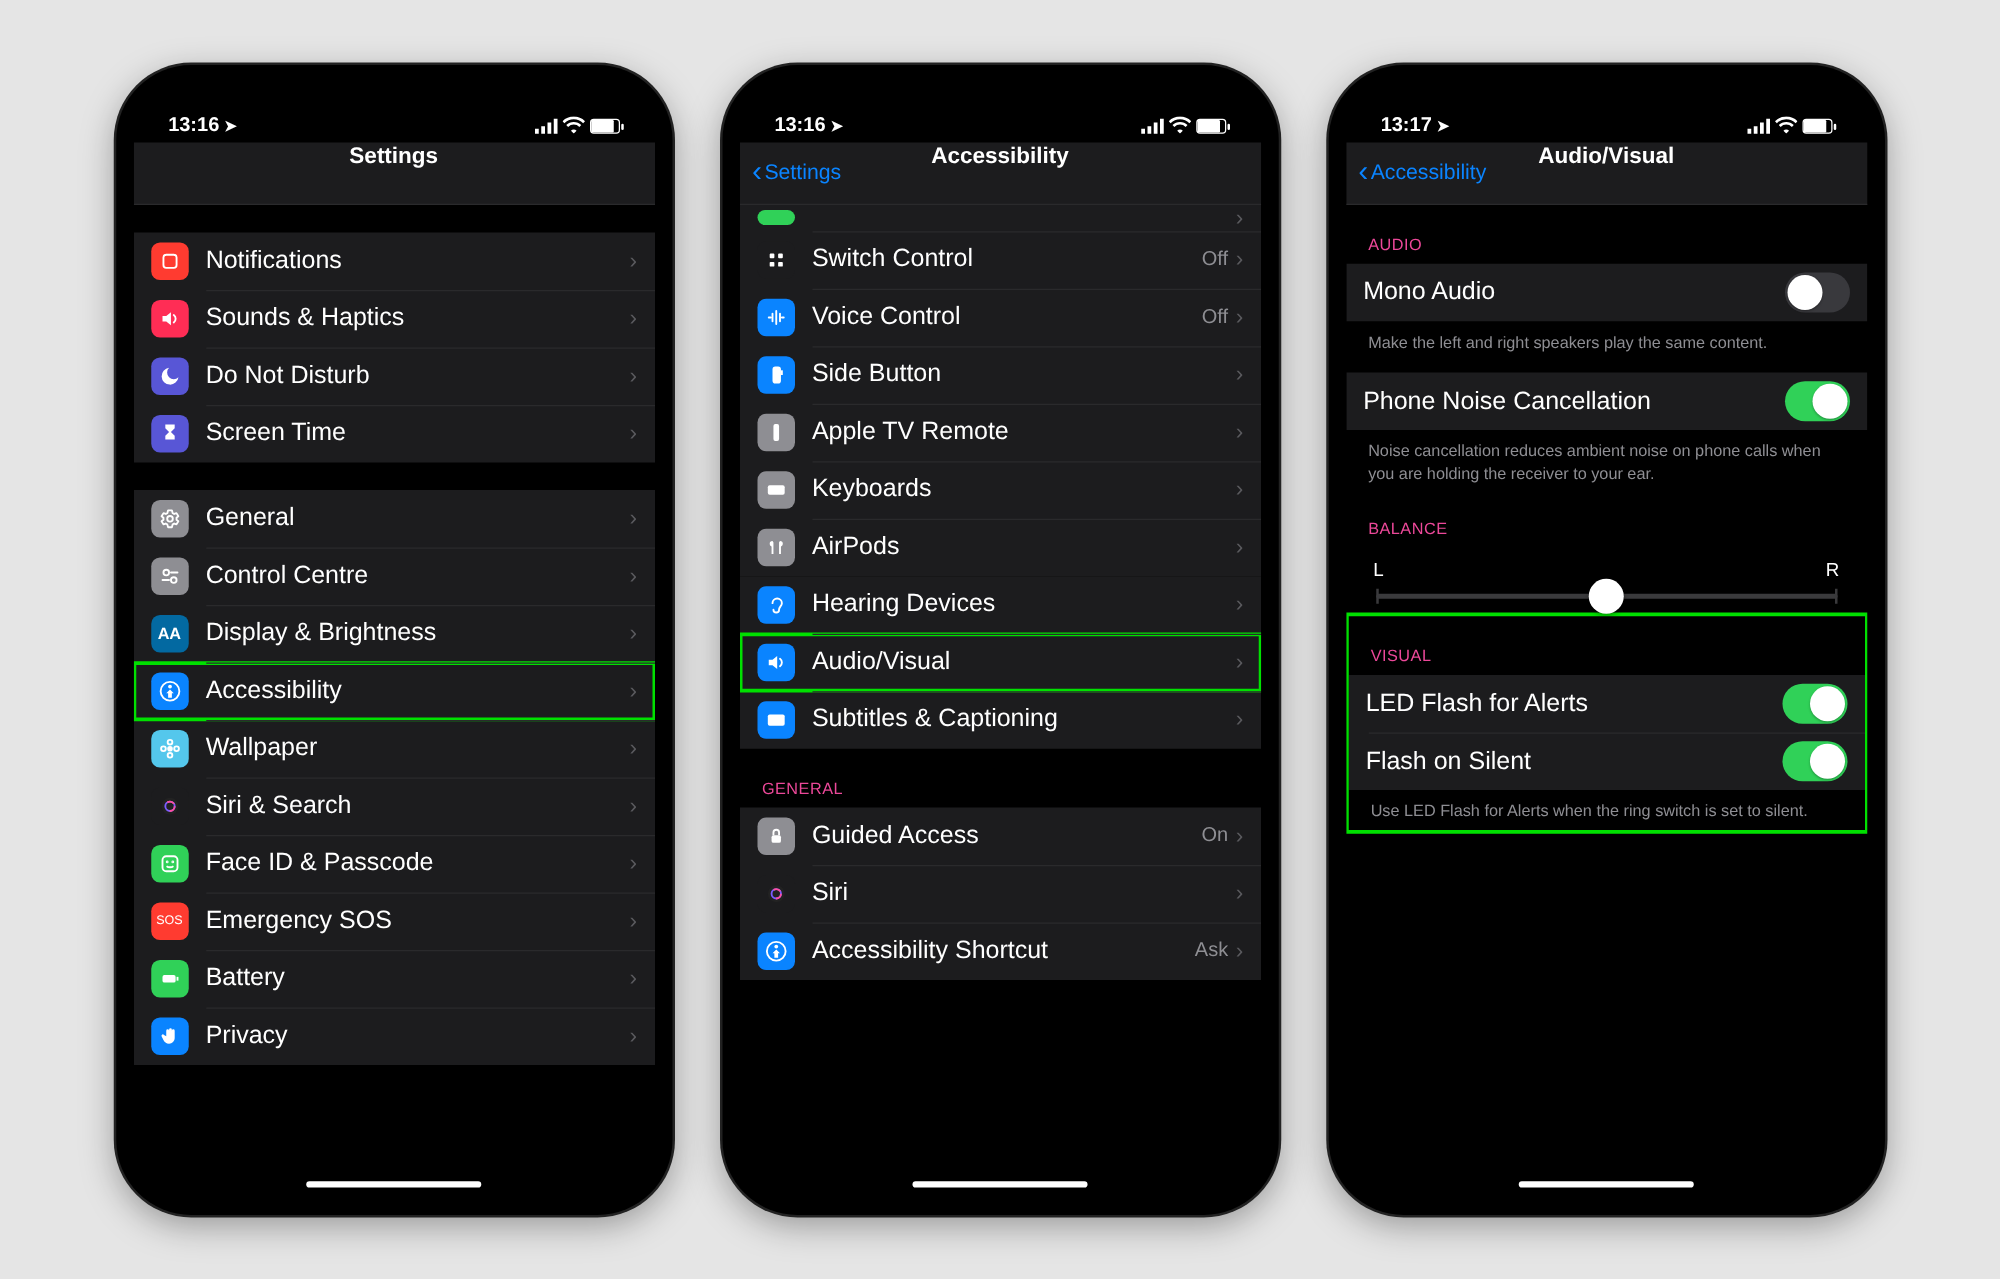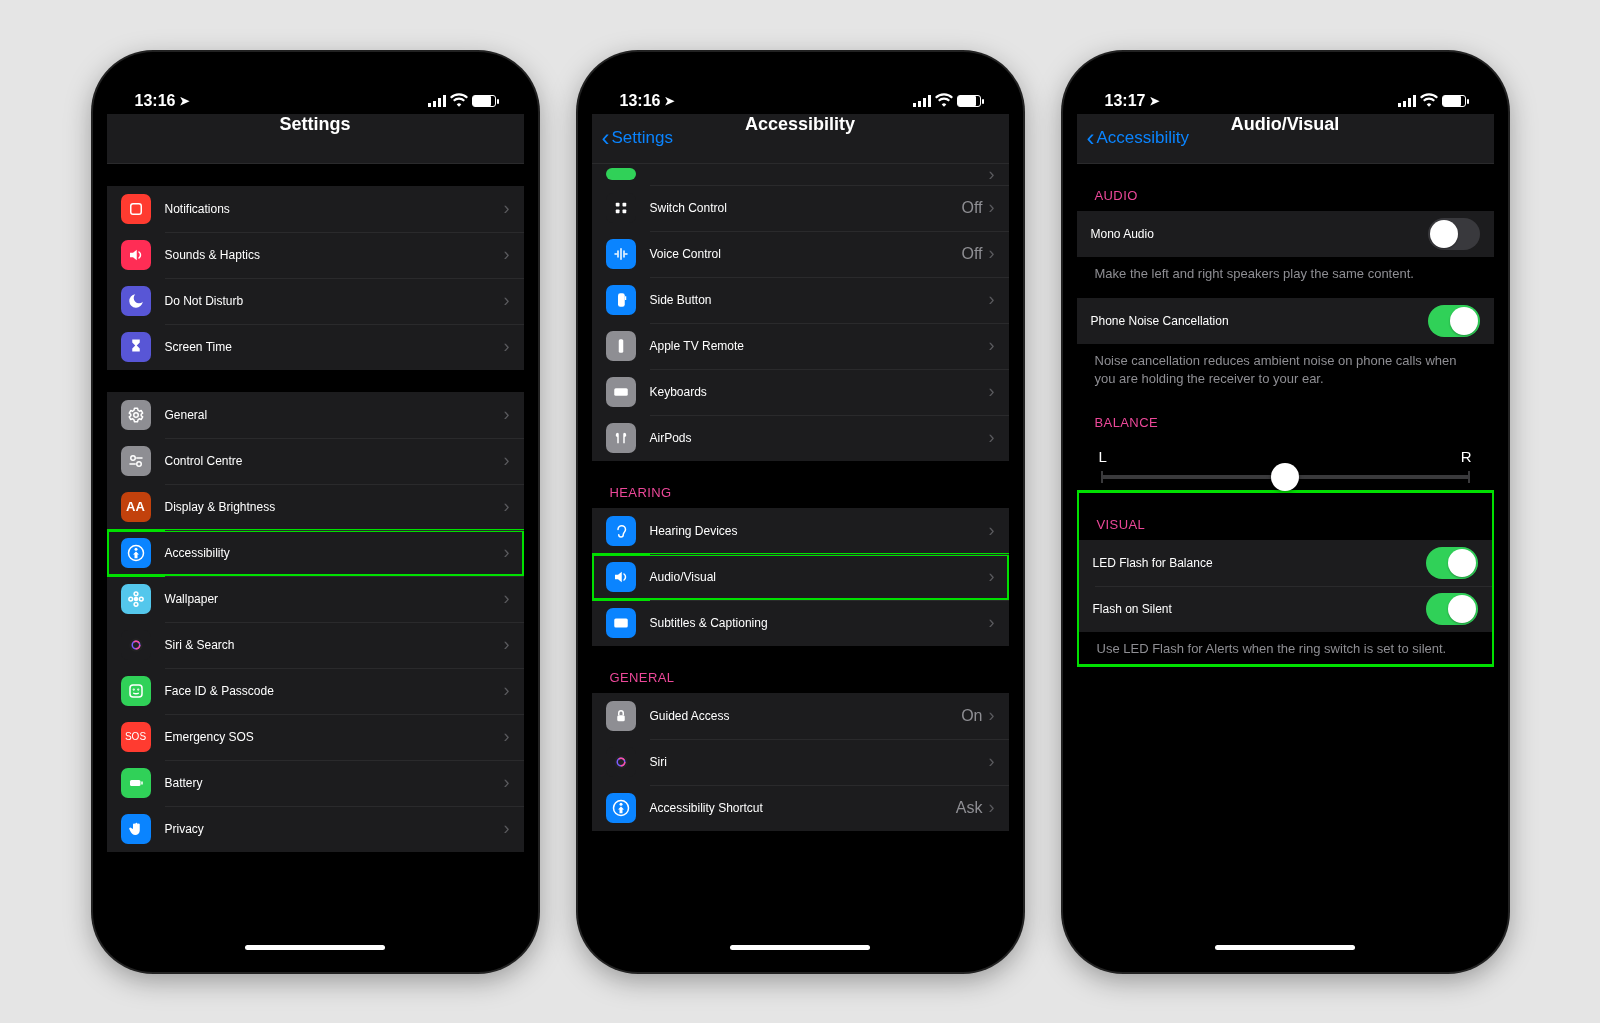--- a/index.html
+++ b/index.html
@@ -120,21 +120,21 @@
   .row.noicon + .row.noicon::before { left:16px; }
   .row.noicon::before { left:16px; }
   .row.highlight { outline: 3px solid #00e000; outline-offset:-2px; }
   .block-highlight { outline:3px solid #00e000; outline-offset:0; margin:0 2px 2px; padding-bottom:2px;}
   .app-icon {
     width:30px; height:30px; border-radius:7px;
     display:flex; align-items:center; justify-content:center;
     font-size:16px; color:#fff; flex:0 0 30px;
     margin-right:14px;
   }
-  .row .label { flex:1; font-size:12px; }
+  .row .label { flex:1; font-size:20px; }
   .row .detail { color:#8e8e93; font-size:16px; margin-right:6px;}
   .row .chevron { color:#5a5a5e; font-size:18px; }
   
   .toggle {
     width:52px; height:32px; border-radius:16px; position:relative;
     background:#39393d; flex:0 0 52px;
   }
   .toggle.on { background:#30d158; }
   .toggle .knob {
     position:absolute; top:2px; width:28px; height:28px; border-radius:50%;
@@ -262,21 +262,21 @@
                   <line x1="13" y1="8" x2="20" y2="8"></line>
                   <circle cx="16" cy="16" r="3"></circle>
                   <line x1="4" y1="16" x2="11" y2="16"></line>
                 </svg>
               </span>
     <span class="label">Control Centre</span>
 
     <span class="chevron">›</span>
   </div>
             <div class="row">
-    <span class="app-icon" style="background:#c2410c">
+    <span class="app-icon" style="background:#0369a1">
                 <span style="font-weight:700;font-size:13px;">AA</span>
               </span>
     <span class="label">Display &amp; Brightness</span>
 
     <span class="chevron">›</span>
   </div>
             <div class="row highlight">
     <span class="app-icon" style="background:#0a84ff">
                 <svg class="icon" viewBox="0 0 24 24">
                   <circle cx="12" cy="12" r="10" fill="none" stroke="white" stroke-width="2"></circle>
@@ -462,21 +462,20 @@
     <span class="app-icon" style="background:#8e8e93">
                 <svg class="icon" viewBox="0 0 24 24" fill="white">
                   <path d="M8 5a3 3 0 0 0-3 3c0 1.3.8 2.4 2 2.8V19h2V8a3 3 0 0 0-1-3zM16 5a3 3 0 0 1 3 3c0 1.3-.8 2.4-2 2.8V19h-2V8a3 3 0 0 1 1-3z"></path>
                 </svg>
               </span>
     <span class="label">AirPods</span>
 
     <span class="chevron">›</span>
   </div>
           </div>
-          <div class="group-header">Hearing</div>
           <div class="list">
             <div class="row">
     <span class="app-icon" style="background:#0a84ff">
                 <svg class="icon" viewBox="0 0 24 24" fill="none" stroke="white" stroke-width="2" stroke-linecap="round" stroke-linejoin="round">
                   <path d="M8 10a5 5 0 0 1 10 0c0 3-3 4-3 7a3 3 0 0 1-6 0"></path>
                 </svg>
               </span>
     <span class="label">Hearing Devices</span>
 
     <span class="chevron">›</span>
@@ -607,21 +606,21 @@
       <span>R</span>
     </div>
     <div class="slider">
       <div class="thumb" style="left:50%"></div>
     </div>
   </div>
           <div class="block-highlight">
             <div class="group-header">Visual</div>
             <div class="list">
               <div class="row noicon">
-    <span class="label">LED Flash for Balance</span>
+    <span class="label">LED Flash for Alerts</span>
     <span class="toggle on">
                   <span class="knob"></span>
                 </span>
   </div>
               <div class="row noicon">
     <span class="label">Flash on Silent</span>
     <span class="toggle on">
                   <span class="knob"></span>
                 </span>
   </div>

